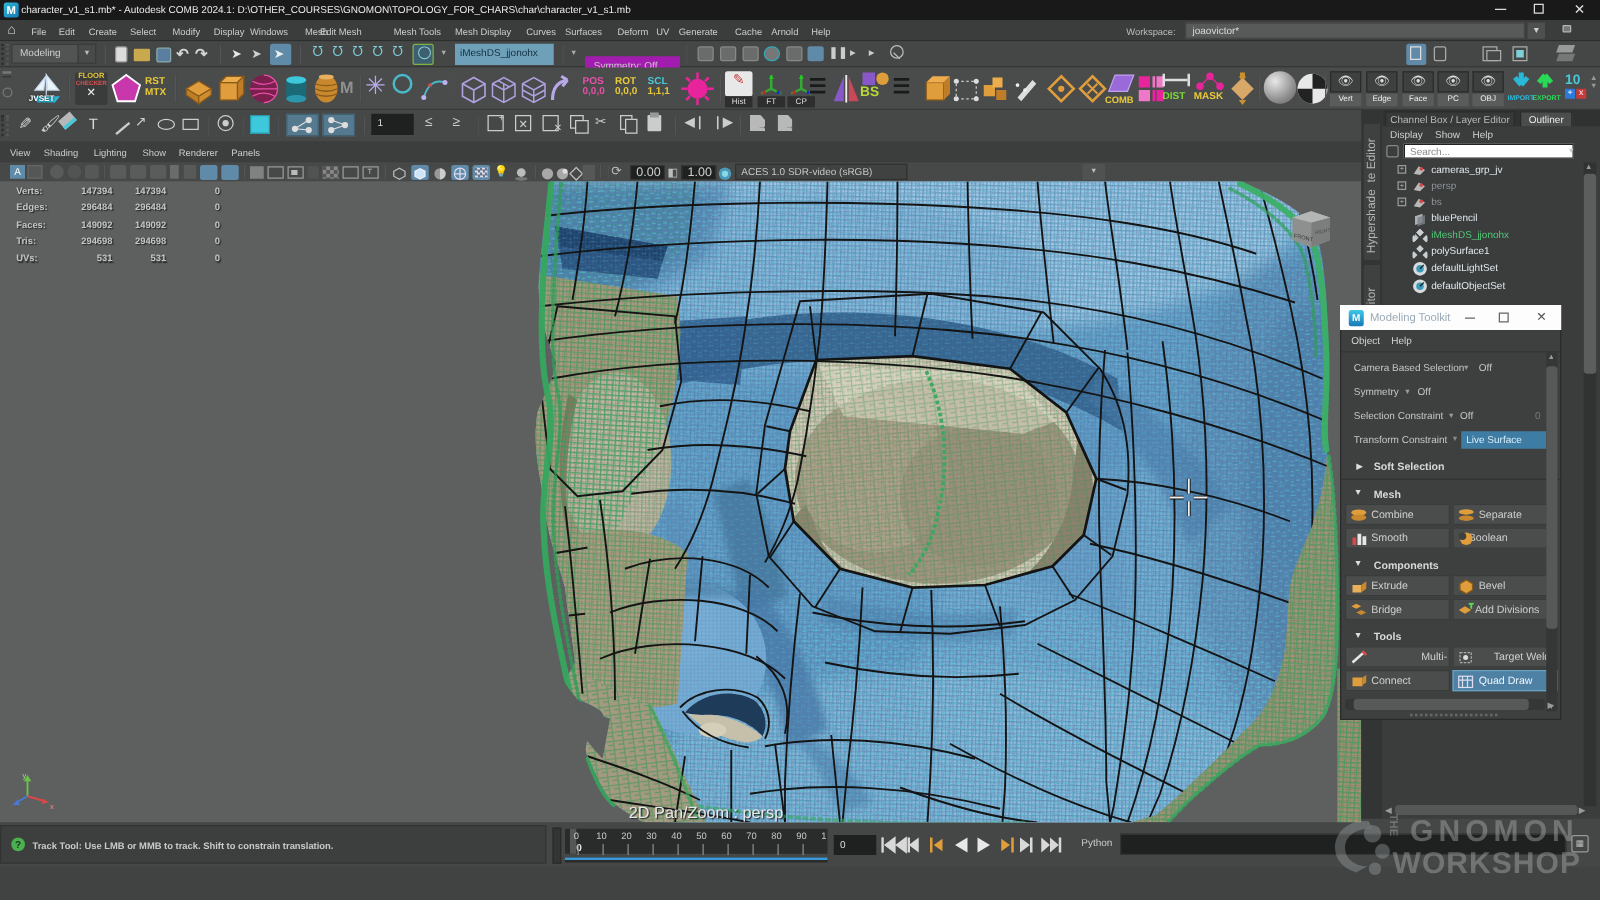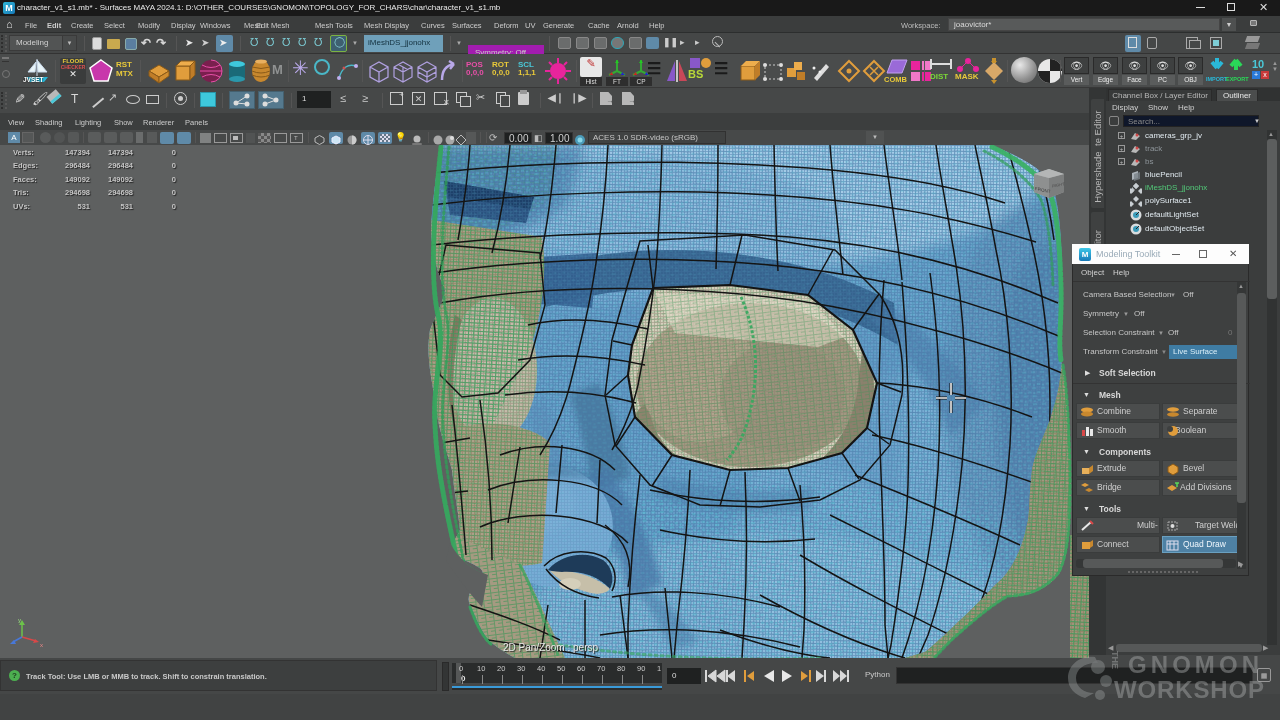--- a/index.html
+++ b/index.html
@@ -33,30 +33,30 @@
 .mtkbtn{position:absolute;height:17px;background:#4b4d4d;border:1px solid #3a3c3c;color:#cfcfcf;font-size:8.5px;line-height:15px;}
 .sep{position:absolute;top:3px;width:1px;height:15px;background:#333;border-right:1px solid #555;}
 .icon{position:absolute;border-radius:2px;}
 .fld{position:absolute;background:#1f2121;color:#cfcfcf;font-size:10px;}
 </style></head>
 <body>
 <div id="root">
 
 <div class="abs" id="titlebar">
   <div class="abs" style="left:3px;top:2px;width:12px;height:12px;background:linear-gradient(135deg,#2fb8d8,#1779b8);border-radius:2px;color:#fff;font-size:9px;text-align:center;line-height:12px;font-weight:bold;">M</div>
-  <div class="abs" id="titletext">character_v1_s1.mb* - Surfaces MAYA 2024.1: D:\OTHER_COURSES\GNOMON\TOPOLOGY_FOR_CHARS\char\character_v1_s1.mb</div>
+  <div class="abs" id="titletext">character_v1_s1.mb* - Autodesk COMB 2024.1: D:\OTHER_COURSES\GNOMON\TOPOLOGY_FOR_CHARS\char\character_v1_s1.mb</div>
   <div class="abs" style="left:1196px;top:7px;width:9px;height:1px;background:#ddd;"></div>
   <div class="abs" style="left:1227px;top:3px;width:8px;height:8px;border:1px solid #ddd;"></div>
   <div class="abs" style="left:1259px;top:1px;color:#ddd;font-size:11px;">✕</div>
 </div>
 
 <div class="abs" id="menubar">
   <div class="abs" style="left:6px;top:3px;width:11px;height:10px;color:#d8d8d8;font-size:11px;line-height:10px;">⌂</div>
   <span class="menu" style="left:25px;">File</span>
-  <span class="menu" style="left:47px;font-weight:bold;">Edit</span>
+  <span class="menu" style="left:47px;">Edit</span>
   <span class="menu" style="left:71px;">Create</span>
   <span class="menu" style="left:104px;">Select</span>
   <span class="menu" style="left:138px;">Modify</span>
   <span class="menu" style="left:171px;">Display</span>
   <span class="menu" style="left:200px;">Windows</span>
   <span class="menu" style="left:244px;">Mesh</span>
   <span class="menu" style="left:256px;">Edit Mesh</span>
   <span class="menu" style="left:315px;">Mesh Tools</span>
   <span class="menu" style="left:364px;">Mesh Display</span>
   <span class="menu" style="left:421px;">Curves</span>
@@ -697,21 +697,21 @@
     <path d="M14,22 V8" stroke="#6cc24a" stroke-width="1.5"></path>
         <path d="M14,5 l-3,5 h6 Z" fill="#6cc24a"></path>
     <path d="M14,22 L28,26" stroke="#d84848" stroke-width="1.5"></path>
         <path d="M31,27 l-6,1 2,-4 Z" fill="#d84848"></path>
     <path d="M14,22 L5,27" stroke="#4878d8" stroke-width="1.5"></path>
         <path d="M2,29 l6,0 -2,-4 Z" fill="#4878d8"></path>
     <text x="10" y="7" font-size="6" fill="#9adf80">y</text>
         <text x="32" y="32" font-size="6" fill="#e88">x</text>
   </svg>
   
-  <div class="abs" style="left:503px;top:497px;color:#e8e8e8;font-size:10px;text-shadow:1px 1px 1px #222;">2D Pan/Zoom : persp</div>
+  <div class="abs" style="left:503px;top:497px;color:#e8e8e8;font-size:13px;text-shadow:1px 1px 1px #222;">2D Pan/Zoom : persp</div>
   
   <svg class="abs" style="left:934px;top:236px;" width="36" height="34">
     <g stroke="#0a0a0a" stroke-width="3">
           <path d="M17,2 V14 M17,20 V32 M2,17 H13 M21,17 H32"></path>
         </g>
     <g stroke="#f0f0f0" stroke-width="1.6">
           <path d="M17,2 V14 M17,20 V32 M2,17 H13 M21,17 H32"></path>
         </g>
   </svg>
 </div>
@@ -729,35 +729,35 @@
 </div>
 
 <div class="abs" id="rpanel">
   <div class="abs" style="left:0;top:0;width:174px;height:13px;background:#303232;"></div>
   <div class="abs" style="left:2px;top:1px;width:104px;height:12px;background:#373939;color:#b8b8b8;font-size:8px;text-align:center;line-height:12px;border:1px solid #2a2a2a;border-bottom:none;">Channel Box / Layer Editor</div>
   <div class="abs" style="left:110px;top:1px;width:42px;height:12px;background:#4b4d4d;color:#e8e8e8;font-size:8px;text-align:center;line-height:12px;border:1px solid #2a2a2a;border-bottom:none;">Outliner</div>
   <div class="abs" style="left:6px;top:15px;color:#cfcfcf;font-size:8px;">Display</div>
   <div class="abs" style="left:42px;top:15px;color:#cfcfcf;font-size:8px;">Show</div>
   <div class="abs" style="left:72px;top:15px;color:#cfcfcf;font-size:8px;">Help</div>
   <div class="abs" style="left:3px;top:28px;width:10px;height:10px;border:1px solid #888;border-radius:2px;"></div>
-  <div class="abs" style="left:17px;top:27px;width:136px;height:12px;background:#0f172a;color:#8a8a8a;font-size:8px;line-height:12px;padding-left:4px;border:1px solid #222;">Search...</div>
+  <div class="abs" style="left:17px;top:27px;width:136px;height:12px;background:#ffffff;color:#8a8a8a;font-size:8px;line-height:12px;padding-left:4px;border:1px solid #222;">Search...</div>
   <div class="abs" style="left:148px;top:30px;color:#ccc;font-size:6px;">▼</div>
 
   <div class="abs" style="left:12px;top:44px;width:7px;height:7px;border:1px solid #999;color:#bbb;font-size:6px;line-height:6px;text-align:center;">+</div>
   <svg class="abs" style="left:24px;top:43px;" width="11" height="10">
         <path d="M1,8 L5,2 L10,5 L6,9 Z" fill="#b8b8b8"></path>
         <circle cx="7" cy="4" r="1.5" fill="#d04848"></circle>
       </svg>
   <div class="abs" style="left:39px;top:43px;color:#dfe8ee;font-size:8px;">cameras_grp_jv</div>
   <div class="abs" style="left:12px;top:57px;width:7px;height:7px;border:1px solid #999;color:#bbb;font-size:6px;line-height:6px;text-align:center;">+</div>
   <svg class="abs" style="left:24px;top:56px;" width="11" height="10">
         <path d="M1,8 L5,2 L10,5 L6,9 Z" fill="#b8b8b8"></path>
         <circle cx="7" cy="4" r="1.5" fill="#d04848"></circle>
       </svg>
-  <div class="abs" style="left:39px;top:56px;color:#8d9499;font-size:8px;">track</div>
+  <div class="abs" style="left:39px;top:56px;color:#8d9499;font-size:8px;">persp</div>
   <div class="abs" style="left:12px;top:70px;width:7px;height:7px;border:1px solid #999;color:#bbb;font-size:6px;line-height:6px;text-align:center;">+</div>
   <svg class="abs" style="left:24px;top:69px;" width="11" height="10">
         <path d="M1,8 L5,2 L10,5 L6,9 Z" fill="#b8b8b8"></path>
         <circle cx="7" cy="4" r="1.5" fill="#d04848"></circle>
       </svg>
   <div class="abs" style="left:39px;top:69px;color:#8d9499;font-size:8px;">bs</div>
   <svg class="abs" style="left:24px;top:82px;" width="11" height="11">
         <path d="M2,3 L8,1 L8,8 L2,10 Z" fill="#aab2b8"></path>
         <path d="M4,4 L10,2 L10,9 L4,11 Z" fill="#7a8288" opacity="0.8"></path>
       </svg>

